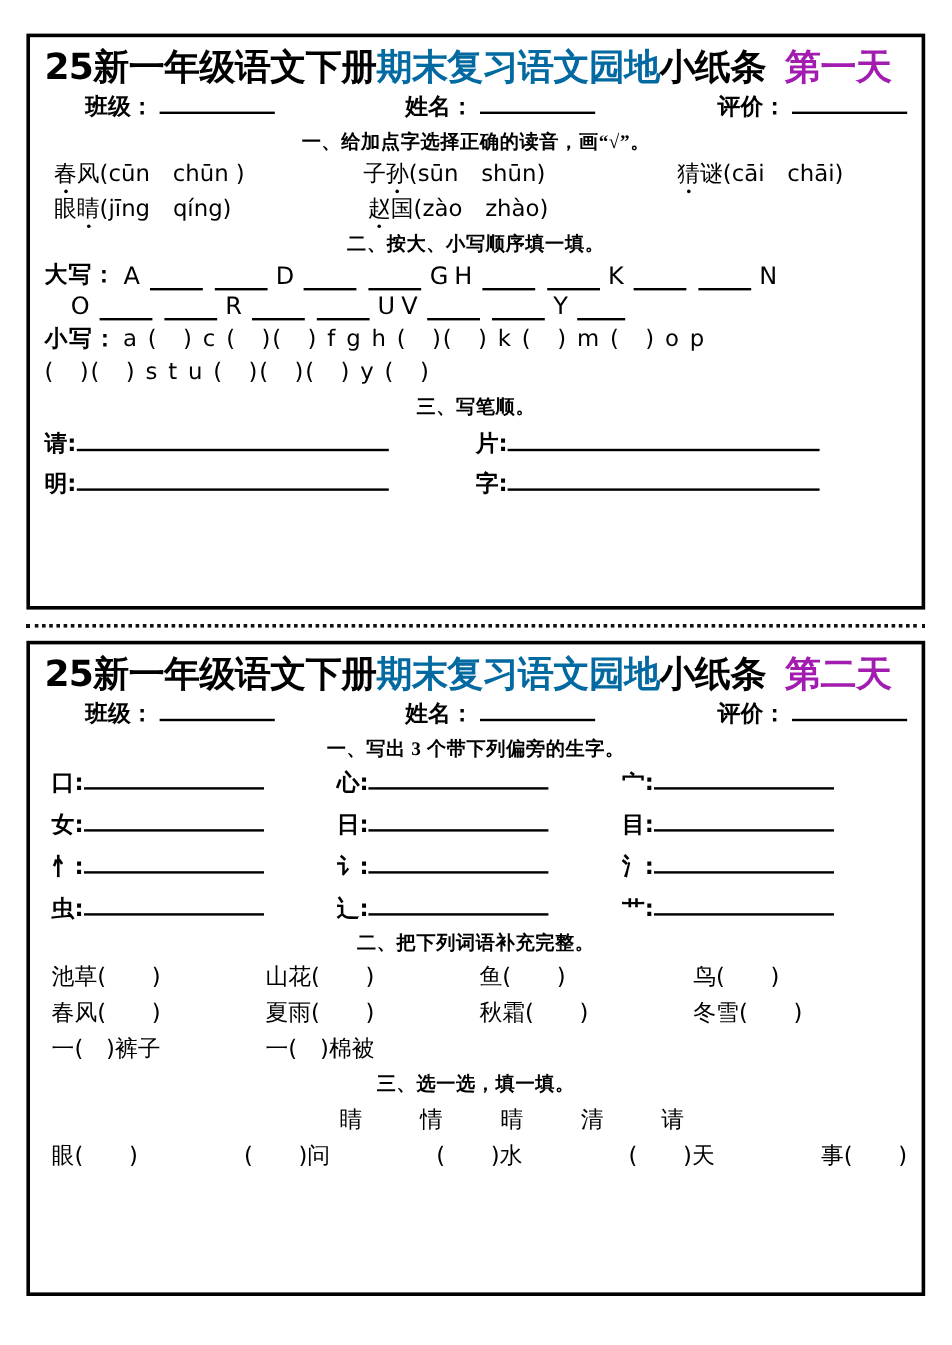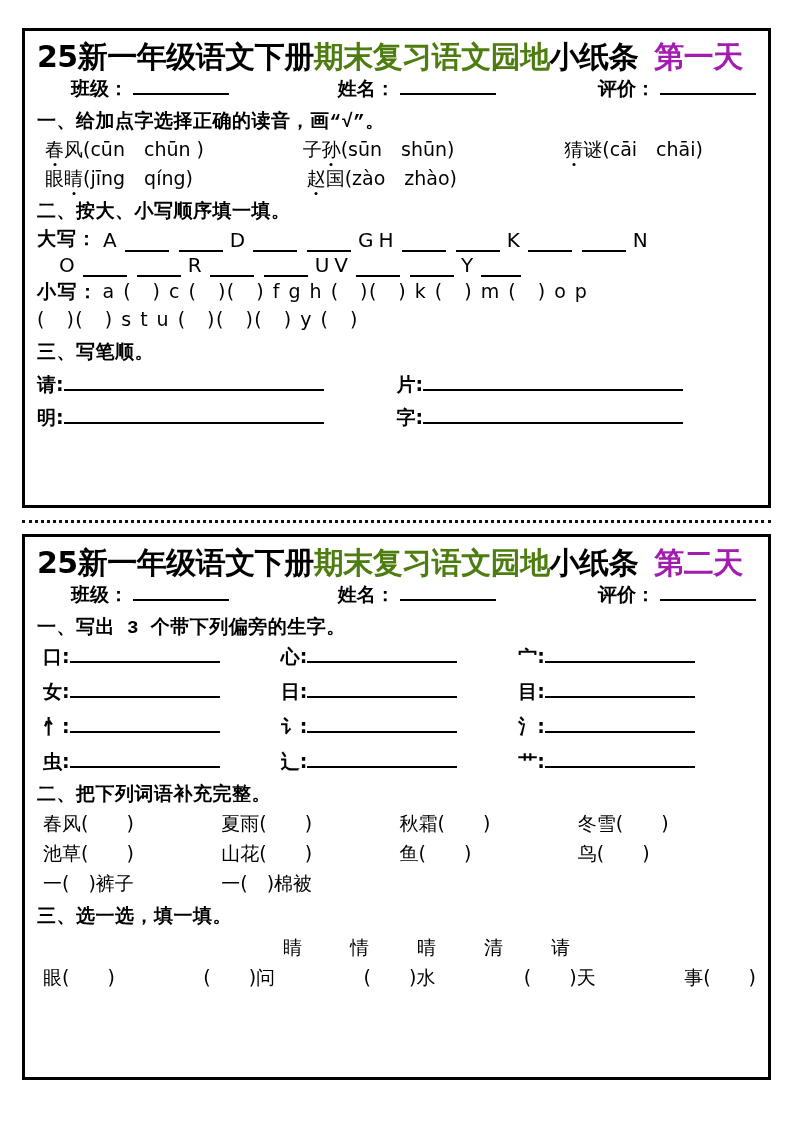--- a/index.html
+++ b/index.html
@@ -50,21 +50,21 @@
     align-items: baseline;
     white-space: nowrap;
     font-family: "DejaVu Sans", "Liberation Sans", sans-serif;
     font-weight: bold;
     font-size: 30px;
     letter-spacing: -0.5px;
     line-height: 1.18;
     margin: 2px 0 2px 0;
   }
   .title-black { color: #000; }
-  .title-red { color: #4d7c0f; }
+  .title-red { color: #0369a1; }
   .title-day {
     color: #a21caf;
     margin-left: 16px;
   }
 
   
   .info-row {
     display: flex;
     align-items: baseline;
     font-weight: bold;
@@ -82,24 +82,25 @@
     height: 17px;
     margin-left: 5px;
   }
   .rule.w-blank { width: 96px; }
   .gap-a { width: 58px; }
   .gap-b { width: 50px; }
 
   
   .sec-head {
     font-weight: bold;
-    font-size: 19px;
-    font-family: Liberation Mono, monospace;
+    font-size: 16px;
+    font-family: Liberation Serif, serif;
     margin: 6px 0 2px 0;
     letter-spacing: 0.5px;
+    text-align: center;
   }
 
   
   .pinyin-grid {
     display: flex;
     width: 100%;
     margin: 3px 0;
     font-size: 19px;
     font-family: "DejaVu Sans", "Liberation Sans", sans-serif;
   }
@@ -430,30 +431,30 @@
       </span>
       <span class="radical-cell">
         <span class="radical-label">艹:</span>
         <span class="fill-line"></span>
       </span>
     </div>
 
     <div class="sec-head">二、把下列词语补充完整。</div>
 
     <div class="word-grid">
+      <span class="word-cell">池草(　　)</span>
+      <span class="word-cell">山花(　　)</span>
+      <span class="word-cell">鱼(　　)</span>
+      <span class="word-cell">鸟(　　)</span>
+    </div>
+    <div class="word-grid">
       <span class="word-cell">春风(　　)</span>
       <span class="word-cell">夏雨(　　)</span>
       <span class="word-cell">秋霜(　　)</span>
       <span class="word-cell">冬雪(　　)</span>
-    </div>
-    <div class="word-grid">
-      <span class="word-cell">池草(　　)</span>
-      <span class="word-cell">山花(　　)</span>
-      <span class="word-cell">鱼(　　)</span>
-      <span class="word-cell">鸟(　　)</span>
     </div>
     <div class="word-grid">
       <span class="word-cell">一(　)裤子</span>
       <span class="word-cell">一(　)棉被</span>
     </div>
 
     <div class="sec-head">三、选一选，填一填。</div>
 
     <div class="char-bank">
       <span class="ch">睛</span>

